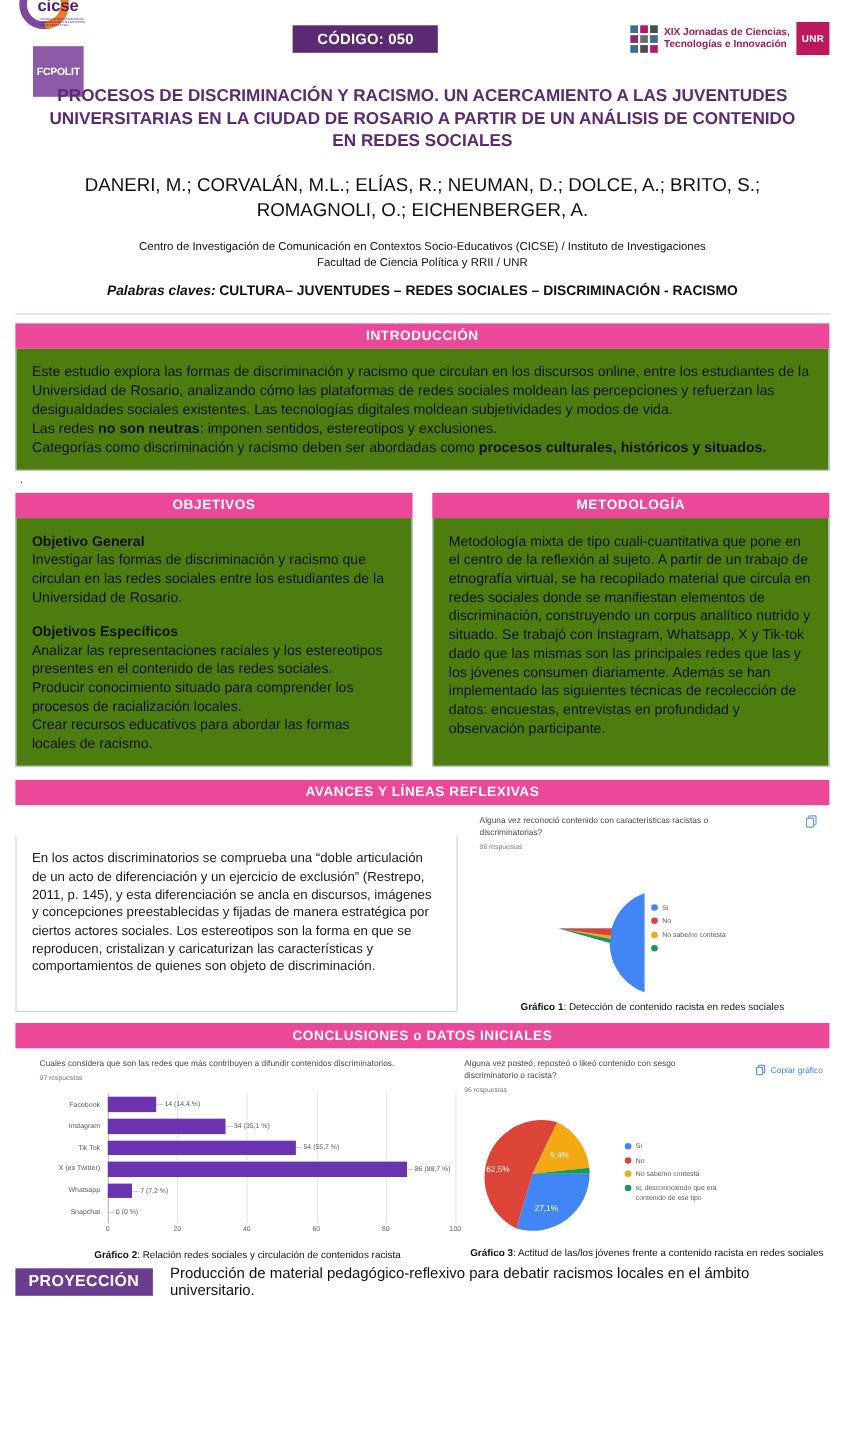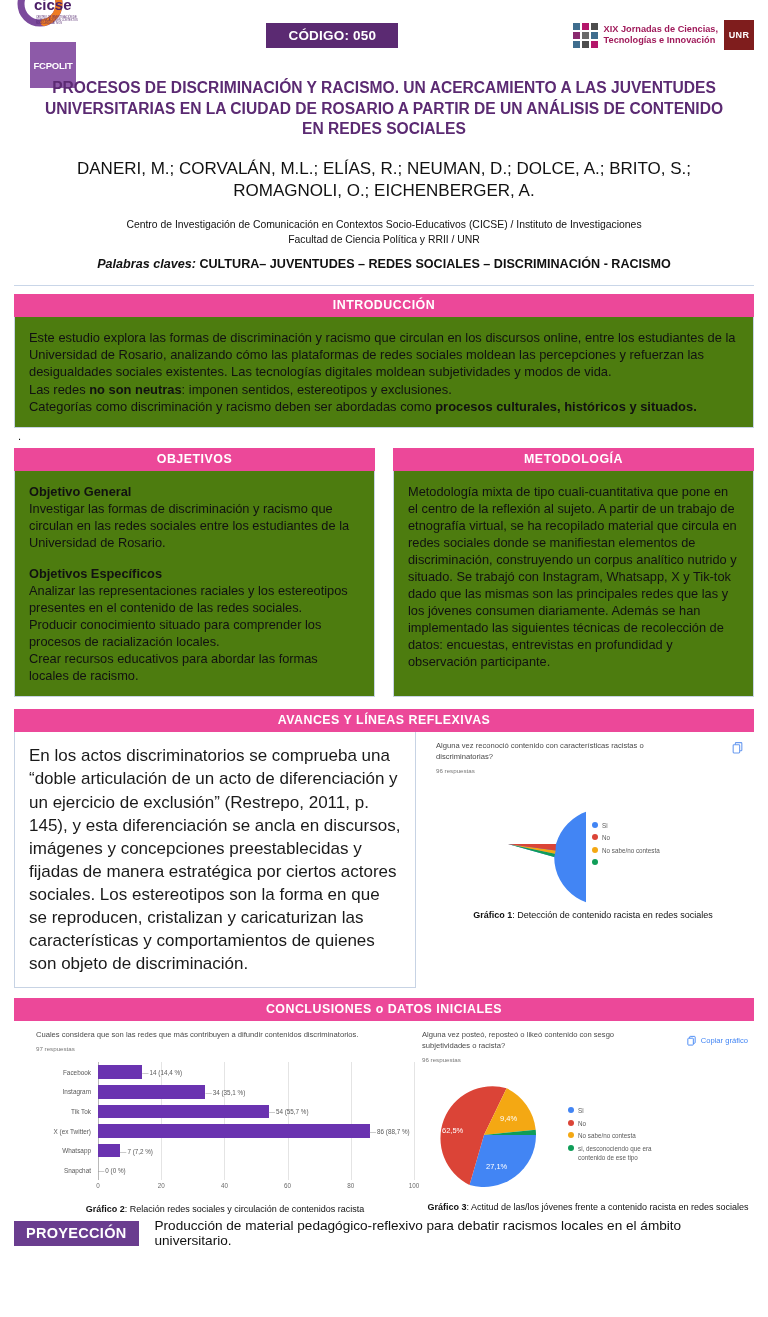--- a/index.html
+++ b/index.html
@@ -28,21 +28,21 @@
   .codigo-badge {
     background: #5b2a72; color: #ffffff; font-size: 13.5px; font-weight: 700;
     padding: 5px 22px; letter-spacing: 0.2px;
   }
   .logo-right { display: flex; align-items: center; gap: 6px; }
   .jornadas { display: flex; align-items: center; gap: 6px; }
   .sq-grid { display: grid; grid-template-columns: repeat(3, 7px); grid-template-rows: repeat(3, 7px); gap: 2px; }
   .sq { width: 7px; height: 7px; }
   .jornadas-text { font-size: 9.2px; line-height: 1.22; color: #a01b5b; font-weight: 700; }
   .unr-box {
-    background: #7f1d1d; color: #fff; font-size: 9px; font-weight: 700;
+    background: #be185d; color: #fff; font-size: 9px; font-weight: 700;
     width: 30px; height: 30px; display: flex; align-items: center; justify-content: center;
     letter-spacing: 0.3px;
   }
 
   
   .poster-title {
     color: #5b2a72; font-weight: 700; font-size: 15.6px; line-height: 1.32;
     text-align: center; margin: 16px 22px 0 22px;
   }
   .authors {
@@ -75,21 +75,21 @@
   .two-col { display: flex; gap: 18px; margin-top: 6px; }
   .col { flex: 1; display: flex; flex-direction: column; }
   .col .sec-body { flex: 1; }
   .col .sec-body p { font-size: 12.8px; line-height: 1.33; }
 
   
   .avances-wrap { margin-top: 12px; }
   .avances-inner { display: flex; gap: 10px; margin-top: 0; }
   .avances-text {
     width: 402px; border: 1px solid #c7d3e4; border-top: none;
-    padding: 12px 14px; font-size: 17px; line-height: 1.36;
+    padding: 12px 14px; font-size: 12px; line-height: 1.36; margin-top: 28px;
   }
   .chart-panel { flex: 1; padding: 8px 4px 0 10px; position: relative; }
 
   
   .gq { font-size: 7.6px; line-height: 1.45; color: #4a4a4a; max-width: 255px; }
   .gresp { font-size: 6.2px; color: #777; margin-top: 5px; }
   .copy-icon { position: absolute; right: 10px; top: 8px; }
   .copy-icon-label { display: flex; align-items: center; gap: 4px; position: absolute; right: 6px; top: 6px;
     font-size: 7.6px; color: #4285f4; }
 
@@ -354,21 +354,21 @@
 
       <div class="pie3-panel">
         <div class="copy-icon-label">
           <svg width="11" height="11" viewBox="0 0 24 24" fill="none" stroke="#4285f4" stroke-width="2">
             <rect x="8" y="3" width="12" height="15" rx="1.5"></rect>
             <rect x="4" y="7" width="12" height="15" rx="1.5" fill="#ffffff"></rect>
           </svg>
           <span>Copiar gráfico</span>
         </div>
 
-        <div class="gq" style="max-width:225px">Alguna vez posteó, reposteó o likeó contenido con sesgo subjetividades o racista?</div>
+        <div class="gq" style="max-width:225px">Alguna vez posteó, reposteó o likeó contenido con sesgo discriminatorio o racista?</div>
         <div class="gresp">96 respuestas</div>
 
         <div class="pie-row">
           <svg width="140" height="125" viewBox="0 0 140 125">
             <g transform="translate(62,62)">
 
               <path d="M 0 0 L 52 0 A 52 52 0 0 1 -14.5 49.9 Z" fill="#4285f4"></path>
               <path d="M 0 0 L -14.5 49.9 A 52 52 0 0 1 22.6 -46.8 Z" fill="#db4437"></path>
               <path d="M 0 0 L 22.6 -46.8 A 52 52 0 0 1 51.7 -5.3 Z" fill="#f4a813"></path>
               <path d="M 0 0 L 51.7 -5.3 A 52 52 0 0 1 52 0 Z" fill="#0f9d58"></path>

